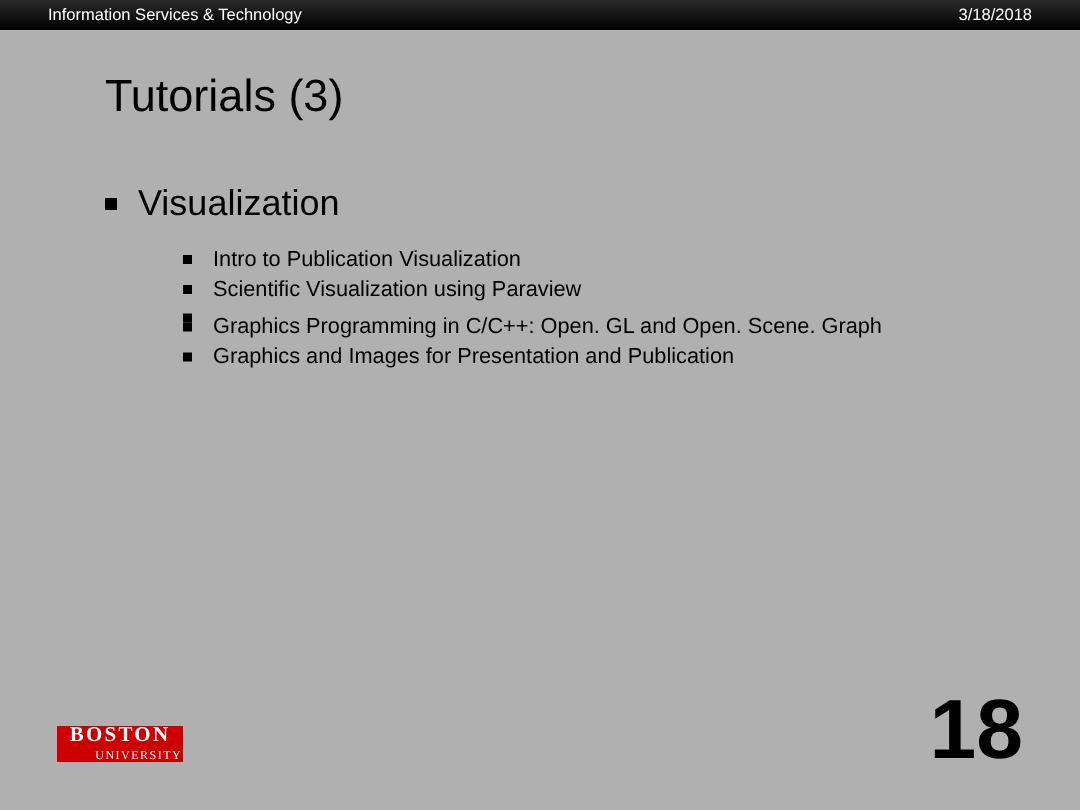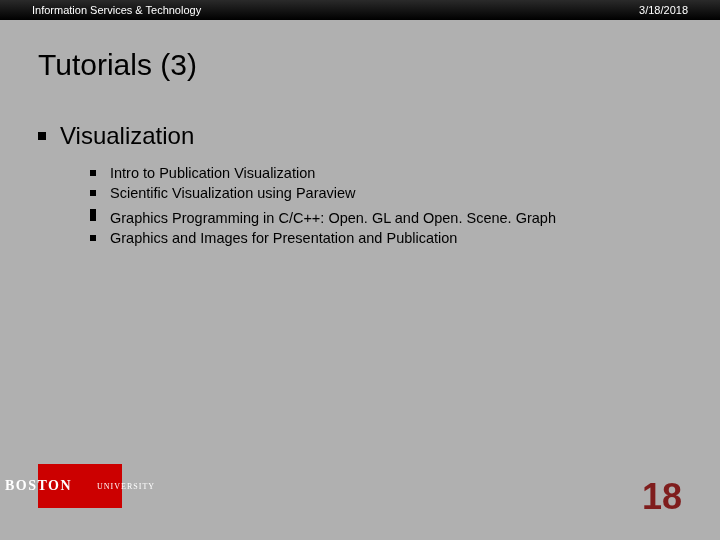--- a/index.html
+++ b/index.html
@@ -17,20 +17,21 @@
     display: flex;
     justify-content: space-between;
     align-items: center;
     padding: 0 32px;
     color: #ffffff;
     font-size: 11px;
     gap: 44px;
   }
   .content {
     padding: 28px 60px 0 38px;
+    margin-left: 32px;
   }
   .title {
     font-size: 30px;
     font-weight: normal;
     color: #000000;
     margin-bottom: 40px;
   }
   .section-heading {
     font-size: 24px;
     color: #000000;
@@ -65,24 +66,24 @@
     color: #000000;
     line-height: 1.35;
     display: flex;
     align-items: flex-start;
   }
   .logo {
     position: absolute;
     left: 38px;
     bottom: 32px;
     width: 84px;
-    height: 44px;
+    height: 24px;
     background: #cc0000;
     display: flex;
-    flex-direction: row;
+    flex-direction: column;
     align-items: center;
     justify-content: center;
     color: #ffffff;
     font-family: "Times New Roman", serif;
     line-height: 1;
   }
   .logo .l1 {
     font-size: 14px;
     letter-spacing: 1.5px;
     font-weight: bold;
@@ -90,23 +91,23 @@
   .logo .l2 {
     font-size: 8px;
     letter-spacing: 1px;
     margin-top: 2px;
     margin-left: 25px;
   }
   .page-num {
     position: absolute;
     right: 38px;
     bottom: 22px;
-    font-size: 36px;
+    font-size: 56px;
     font-weight: bold;
-    color: #7f1d1d;
+    color: #000000;
   }
 </style>
 </head>
 <body>
 
 <div class="header-bar">
   <span>Information Services &amp; Technology</span>
   <span>3/18/2018</span>
 </div>
 

